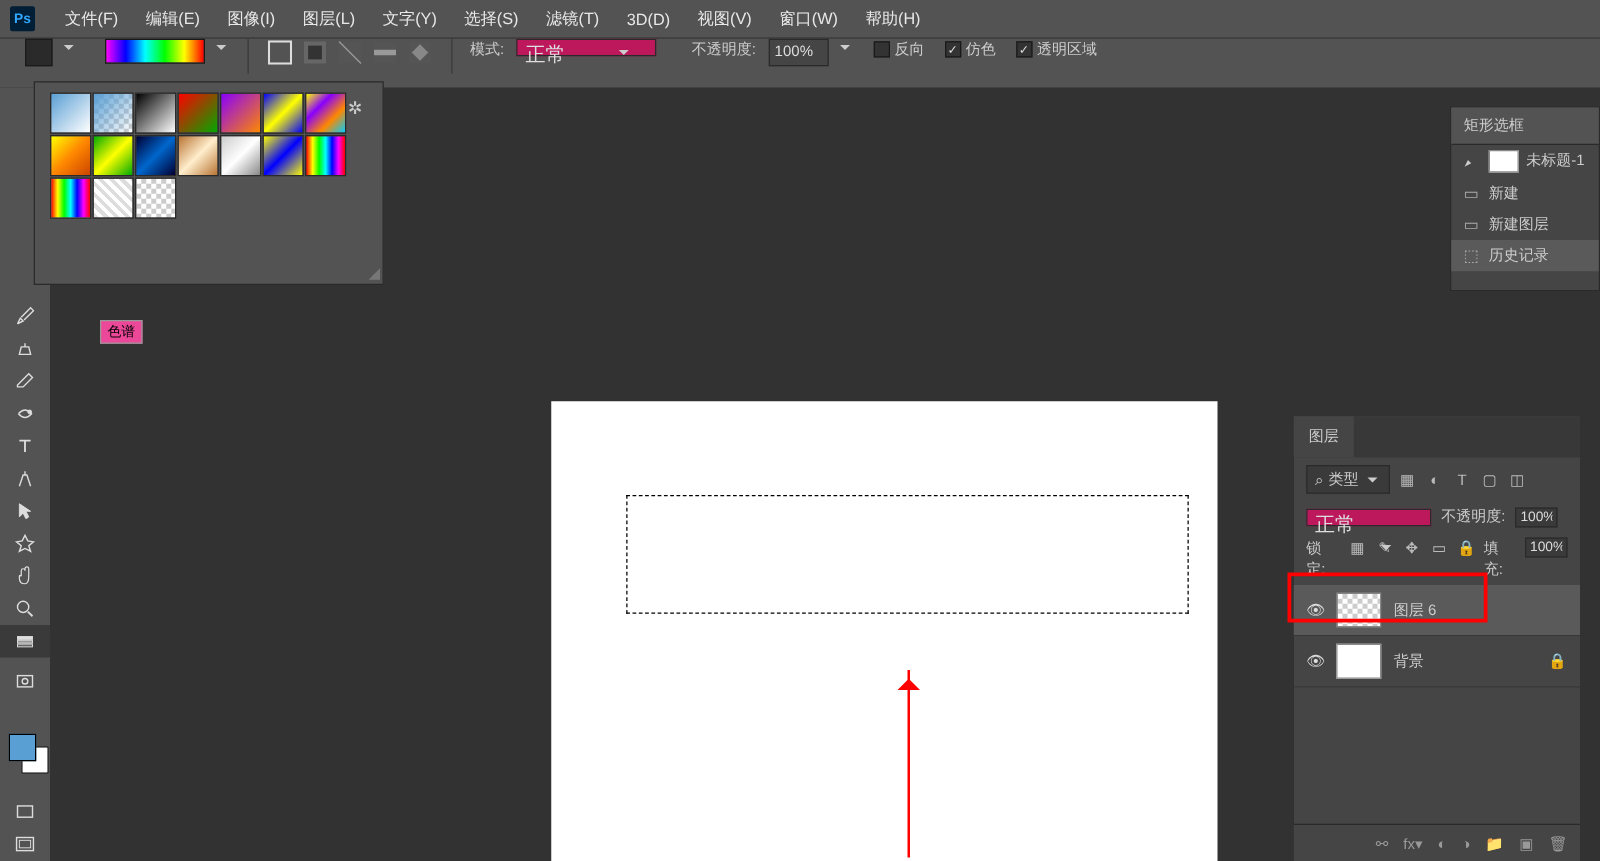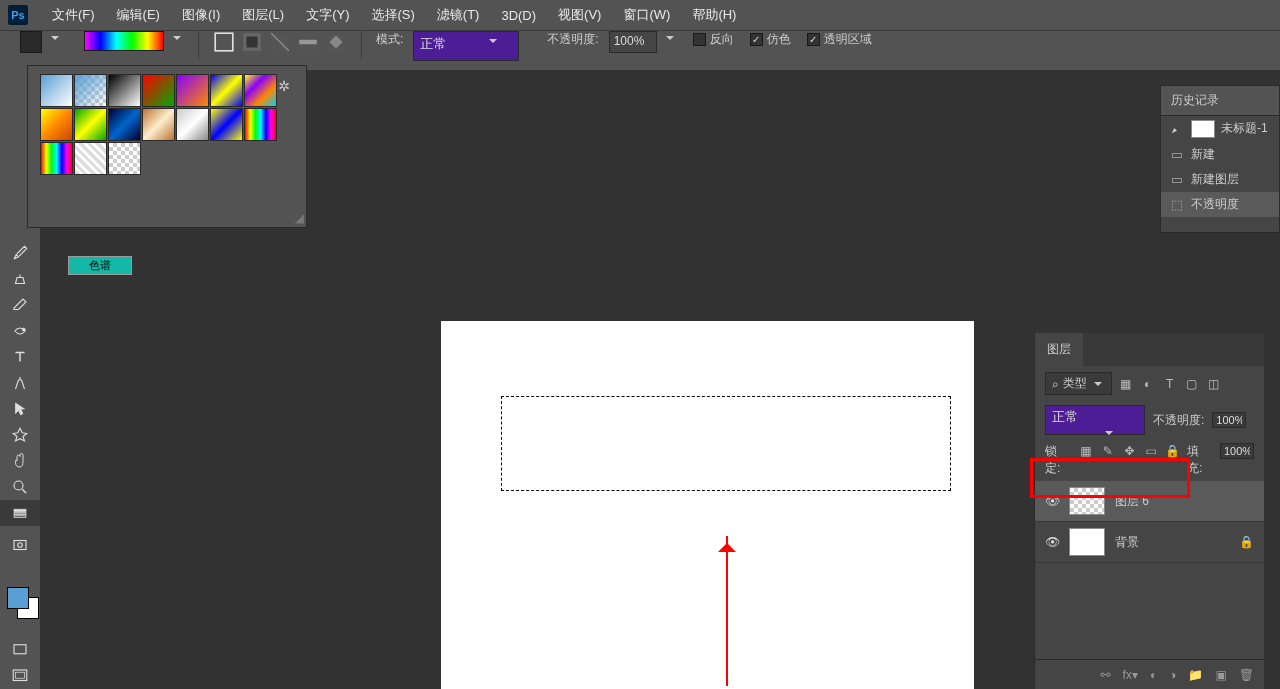--- a/index.html
+++ b/index.html
@@ -8,32 +8,32 @@
 .ps-logo{width:20px;height:20px;background:#001e36;color:#31a8ff;font-weight:bold;font-size:11px;display:flex;align-items:center;justify-content:center;margin-right:12px;border-radius:2px}
 .menu-item{padding:4px 10px;color:#e8e8e8;font-size:13px;cursor:pointer}
 .options-bar{height:40px;background:#535353;display:flex;align-items:flex-start;padding-left:20px;gap:6px;border-top:1px solid #3a3a3a}
 .opt-swatch{width:22px;height:22px;background:#2a2a2a;border:1px solid #1a1a1a}
 .opt-gradient{width:80px;height:20px;background:linear-gradient(90deg,#f0f,#00f,#0ff,#0f0,#ff0,#f00);border:1px solid #1a1a1a}
 .dd{width:14px;height:14px;display:inline-block;position:relative}
 .dd::after{content:"";position:absolute;left:3px;top:5px;border:4px solid transparent;border-top-color:#ccc}
 .opt-icon{width:22px;height:22px;display:flex;align-items:center;justify-content:center}
 .sep{width:1px;height:28px;background:#3a3a3a;margin:0 8px}
 .opt-label{color:#ccc;font-size:12px;margin-right:4px}
-.opt-select{background:#4c1d95;border:1px solid #2a2a2a;color:#ddd;padding:2px 18px 2px 6px;height:30px;font-size:13px;position:relative}
+.opt-select{background:#be185d;border:1px solid #2a2a2a;color:#ddd;padding:2px 18px 2px 6px;height:14px;font-size:16px;position:relative}
 .opt-input{background:#454545;border:1px solid #2a2a2a;color:#ddd;padding:2px 4px;height:22px;width:48px;font-size:12px}
 .cb{width:13px;height:13px;background:#333;border:1px solid #1a1a1a;display:inline-flex;align-items:center;justify-content:center;margin-right:4px}
 .cb.checked::after{content:"✓";color:#ddd;font-size:10px}
 .opt-check{display:flex;align-items:center;margin-left:10px}
 
 .gradient-panel{position:absolute;left:27px;top:65px;width:280px;height:163px;background:#535353;border:1px solid #2a2a2a;padding:8px 12px;z-index:10}
 .grad-row{display:flex;flex-wrap:wrap}
 .grad-swatch{width:33px;height:33px;border:1px solid #2a2a2a;margin:0 1px 1px 0;cursor:pointer}
 .gear-icon{position:absolute;right:16px;top:12px;color:#ccc;font-size:14px;cursor:pointer}
 .resize-grip{position:absolute;right:2px;bottom:2px;color:#777;font-size:12px}
-.tooltip{position:absolute;left:40px;top:190px;background:#14b8a6;color:#000;border:1px solid #999;padding:1px 20px;font-size:11px}
+.tooltip{position:absolute;left:52px;top:190px;background:#ec4899;color:#000;border:1px solid #999;padding:1px 5px;font-size:11px}
 
 .toolbox{position:absolute;left:0;top:70px;width:40px;background:#535353;height:619px;padding-top:170px}
 .tool{width:40px;height:26px;display:flex;align-items:center;justify-content:center;color:#ddd;cursor:pointer;font-size:16px}
 .tool.active{background:#3a3a3a}
 .tool svg{width:18px;height:18px;fill:#ddd;stroke:#ddd}
 .color-fg{position:absolute;left:7px;bottom:80px;width:22px;height:22px;background:#5a9fd4;border:1px solid #000;z-index:2}
 .color-bg{position:absolute;left:17px;bottom:70px;width:22px;height:22px;background:#fff;border:1px solid #000}
 .tool-bottom{position:absolute;left:0;bottom:0;width:40px}
 .canvas{position:absolute;left:441px;top:321px;width:533px;height:368px;background:#fff}
 .marquee{position:absolute;left:60px;top:75px;width:450px;height:95px;border:1.5px dashed #000}
@@ -246,39 +246,39 @@
       </div>
   </div>
 </div>
 
 <div class="canvas">
   <div class="marquee"></div>
   <div class="arrow"></div>
 </div>
 
 <div class="history-panel">
-  <div class="panel-tab">历史记录</div>
+  <div class="panel-tab">矩形选框</div>
   <div class="hist-row">
     <svg width="16" height="16" viewBox="0 0 24 24">
         <path d="M4 20 L8 12 L12 16 Z" fill="#ccc"></path>
       </svg>
     <div class="hist-thumb"></div>
     <span>未标题-1</span>
   </div>
   <div class="hist-row">
     <span class="hist-icon">▭</span>
     <span>新建</span>
   </div>
   <div class="hist-row">
     <span class="hist-icon">▭</span>
     <span>新建图层</span>
   </div>
   <div class="hist-row" style="background:#5a5a5a">
     <span class="hist-icon">⬚</span>
-    <span>不透明度</span>
+    <span>历史记录</span>
   </div>
 </div>
 
 <div class="layers-panel">
   <div class="layers-tabs">
     <div class="ltab">图层</div>
   </div>
   <div class="layers-opts">
     <div class="type-select">⌕ <span>类型</span><span class="dd"></span></div>
     <span class="lf-icon">▦</span>

